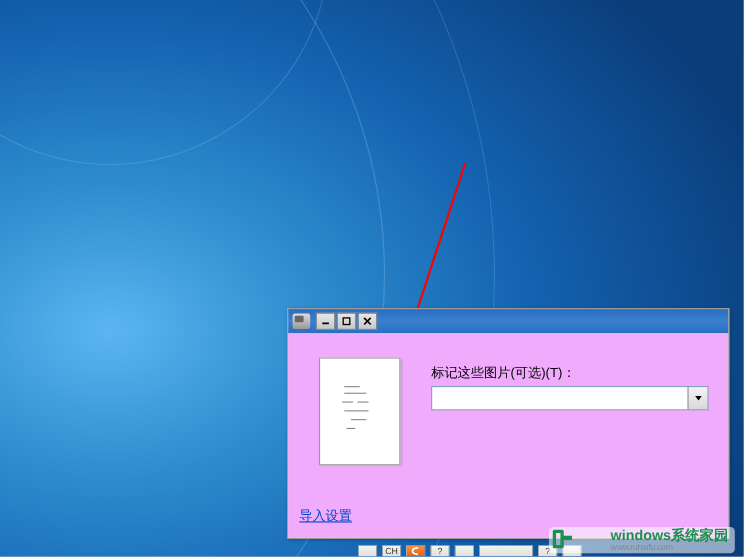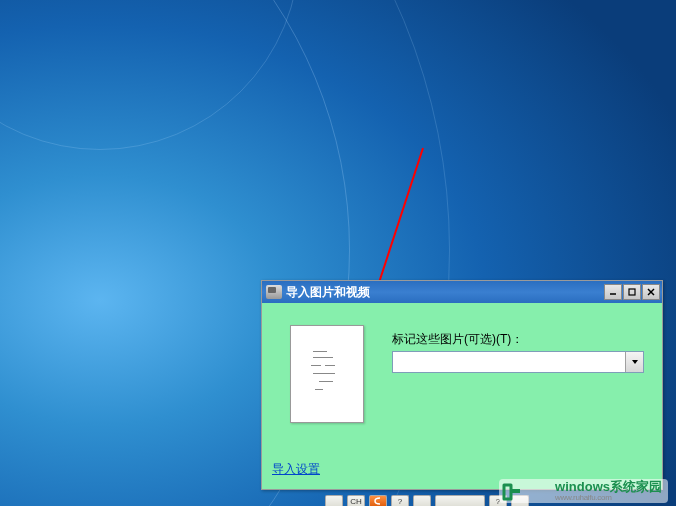--- a/index.html
+++ b/index.html
@@ -96,21 +96,21 @@
       display: flex;
       align-items: center;
       justify-content: center;
       cursor: pointer;
       margin-left: 1px;
     }
     .win-btn svg { width: 10px; height: 10px; display: block; }
     .dialog-body {
       position: relative;
       height: calc(100% - 22px);
-      background: #86efac;
+      background: #f0abfc;
       padding: 12px;
     }
     .thumbnail {
       position: absolute;
       left: 28px;
       top: 22px;
       width: 74px;
       height: 98px;
       border: 1px solid #999;
       background: #fff;
@@ -181,21 +181,21 @@
       width: 676px;
       height: 506px;
       pointer-events: none;
     }
     
     .watermark {
       position: absolute;
       right: 8px;
       bottom: 3px;
       display: flex;
-      align-items: flex-end;
+      align-items: flex-start;
       background: rgba(255,255,255,0.55);
       border-radius: 4px;
       padding: 1px 6px 1px 2px;
       height: 24px;
       gap: 29px;
     }
     .watermark-logo {
       width: 22px;
       height: 20px;
       margin-right: 3px;
@@ -256,21 +256,20 @@
     <marker id="arrowhead" markerWidth="10" markerHeight="8" refX="9" refY="4" orient="auto">
       <polygon points="0 0, 10 4, 0 8" fill="#ff0000"></polygon>
     </marker>
   </defs>
   <line x1="423" y1="148" x2="321" y2="460" stroke="#ff0000" stroke-width="2" marker-end="url(#arrowhead)"></line>
 </svg>
 
 <div class="dialog">
   <div class="titlebar">
     <span class="titlebar-icon"></span>
-    <span class="titlebar-title">导入图片和视频</span>
     <div class="win-controls">
       <div class="win-btn">
         <svg viewBox="0 0 10 10">
             <line x1="2" y1="7" x2="8" y2="7" stroke="#000" stroke-width="1.5"></line>
           </svg>
       </div>
       <div class="win-btn">
         <svg viewBox="0 0 10 10">
             <rect x="2" y="2" width="6" height="6" fill="none" stroke="#000" stroke-width="1.2"></rect>
           </svg>

